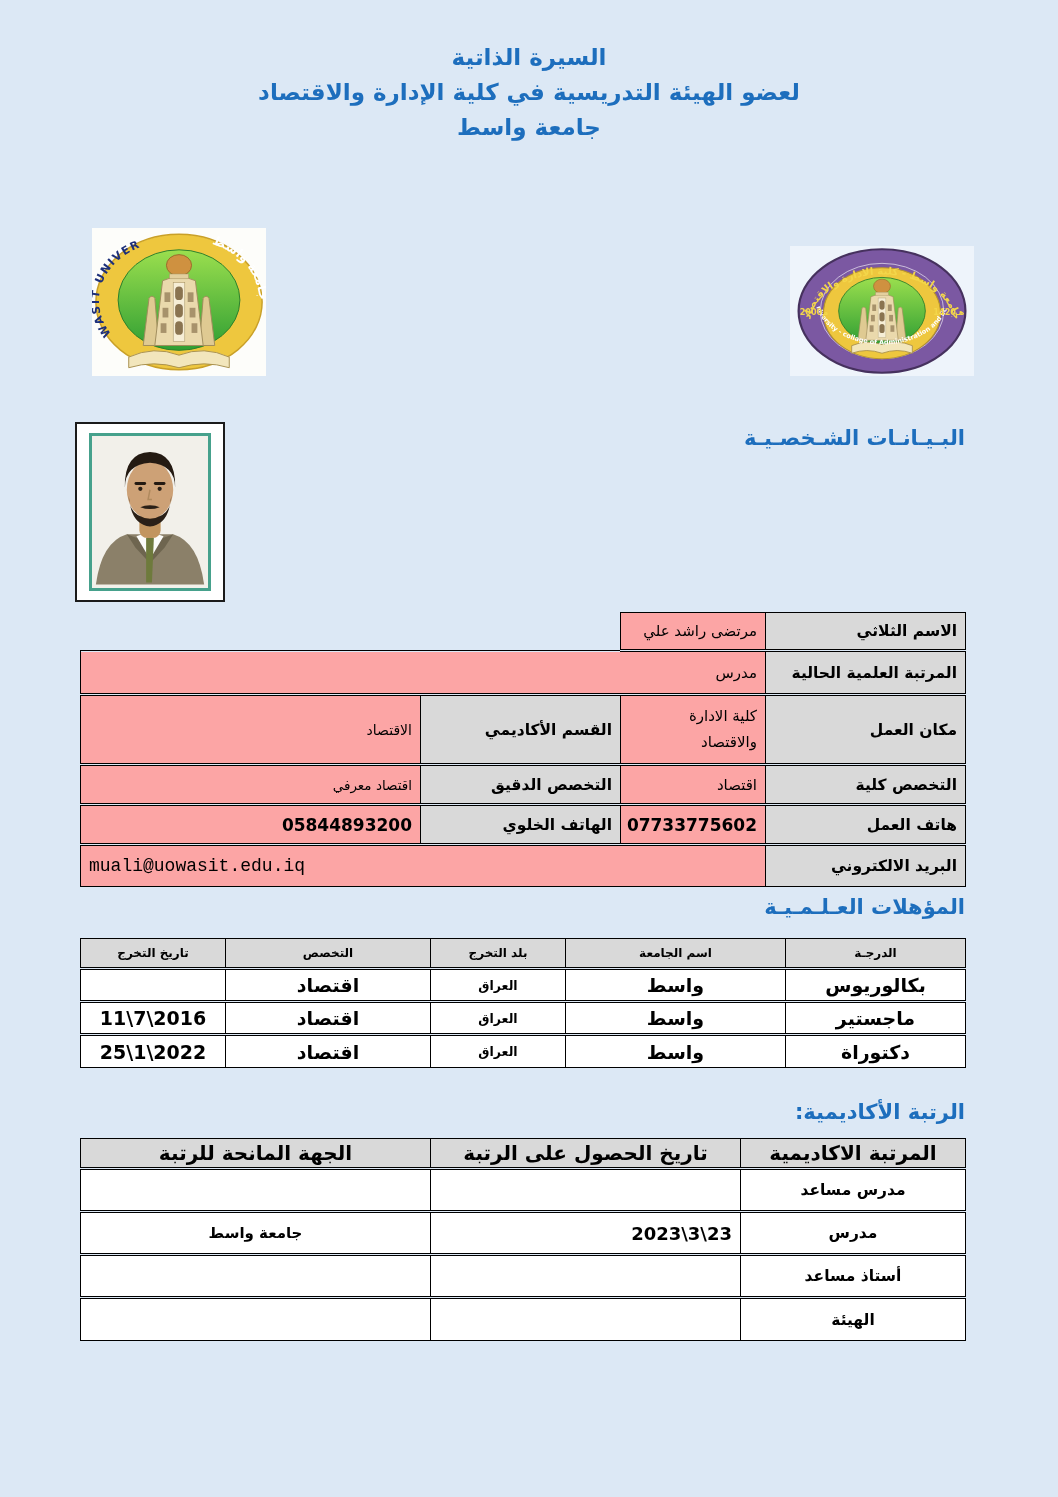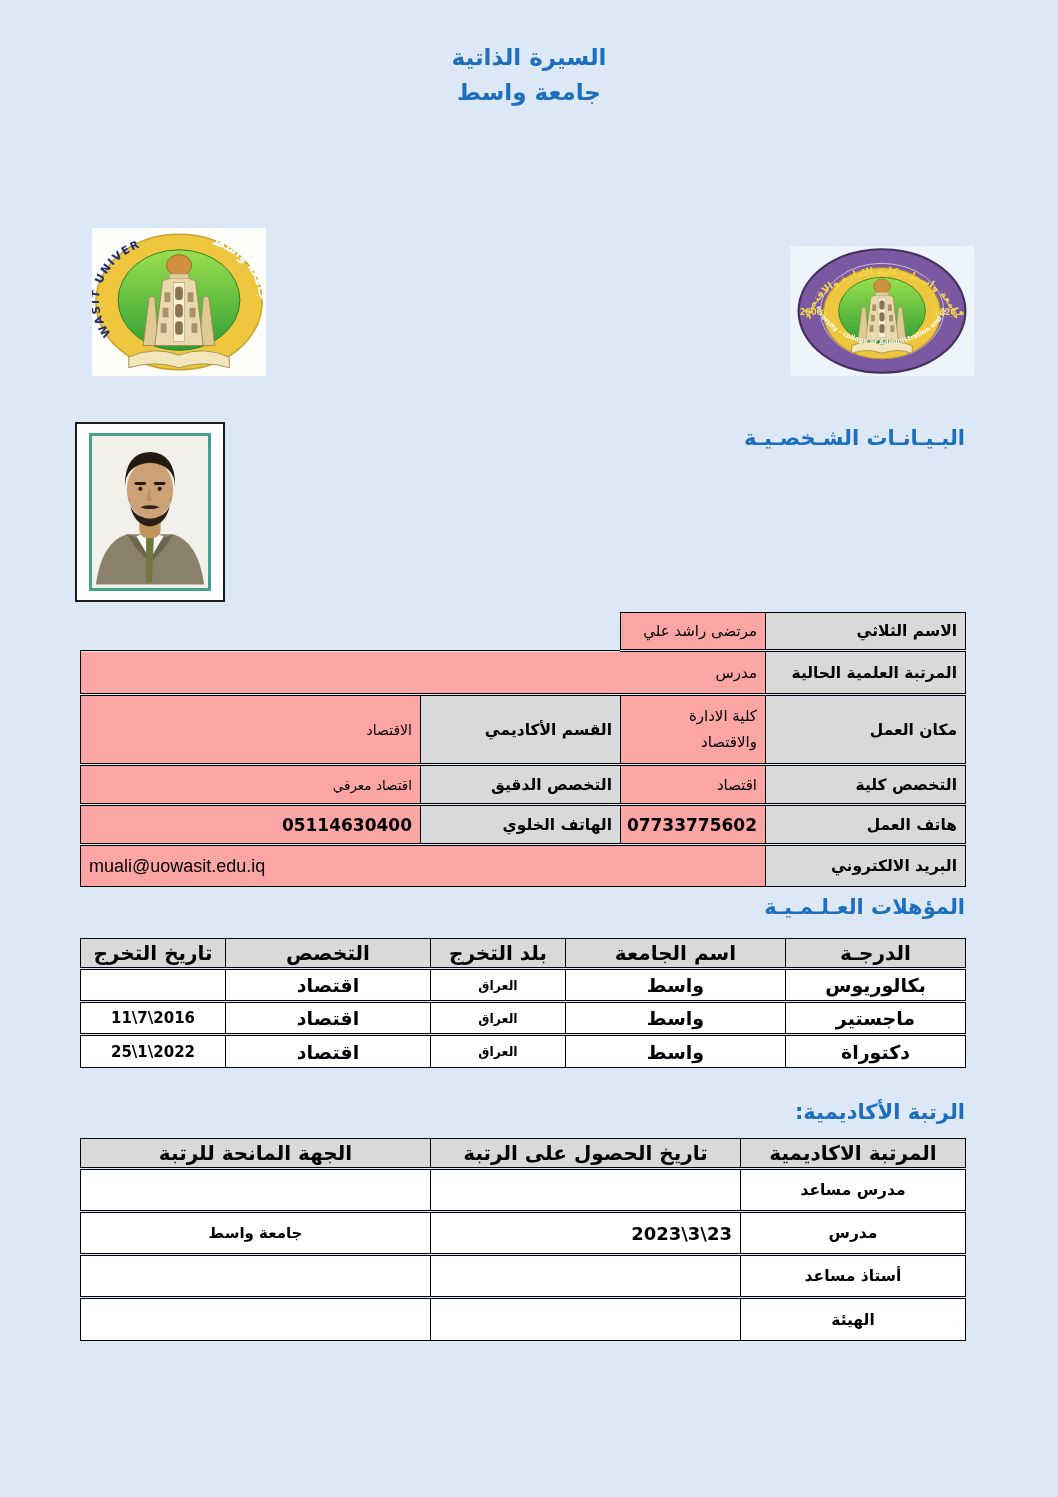--- a/index.html
+++ b/index.html
@@ -37,46 +37,47 @@
   table.datatable tr:not(:last-child) th{border-bottom:3px double #000;}
   .lbl{background:#d9d9d9;font-weight:bold;font-size:15.5px;text-align:right;}
   .val{background:#fca5a5;font-size:15px;text-align:right;}
   .ghost{border:none !important;background:transparent;}
 
   
   .ptable{top:612px;}
   .pr1{height:38px;} .pr2{height:44px;} .pr3{height:70px;} .pr4{height:40px;} .pr5{height:40px;} .pr6{height:42px;}
   .wrap{white-space:normal !important;line-height:1.7;}
   .phone{font-weight:bold;font-size:17px;}
-  .email{font-family:Liberation Sans, sans-serif;font-size:18px;text-align:left;}
+  .email{font-family:Liberation Mono, monospace;font-size:18px;text-align:left;}
 
   
   .qtable{top:938px;}
-  .qtable th{background:#d9d9d9;font-weight:bold;font-size:20px;height:30px;}
+  .qtable th{background:#d9d9d9;font-weight:bold;font-size:12px;height:30px;}
   .qtable td{background:#fff;font-weight:bold;text-align:center;height:33px;}
   .q-degree,.q-univ,.q-major{font-size:19px;}
   .q-country{font-size:12.5px;}
-  .q-date{font-size:15px;text-align:left;padding-left:12px;margin-top:20px;}
+  .q-date{font-size:19px;text-align:left;padding-left:12px;margin-top:20px;}
   .al-left{text-align:left;padding-left:14px;}
 
   
   .rtable{top:1138px;}
   .rtable th{background:#d9d9d9;font-weight:bold;font-size:20px;height:30px;text-align:center;}
   .rtable td{background:#fff;height:43px;}
   .r-rank{font-weight:bold;font-size:15.5px;text-align:center;margin-top:12px;}
   .r-date{font-weight:bold;font-size:18px;text-align:right;padding-right:28px;}
   .r-granter{font-weight:bold;font-size:15px;text-align:center;}
 </style>
 </head>
 <body>
 
 <div class="page">
 
   <div class="doc-title" dir="rtl">
     <div>السيرة الذاتية</div>
+    <div>لعضو الهيئة التدريسية في كلية الإدارة والاقتصاد</div>
     <div>جامعة واسط</div>
   </div>
 
   <div class="logo-left">
     <svg viewBox="0 0 180 150">
       <defs>
         <linearGradient id="grn" x1="0" y1="0" x2="0" y2="1">
           <stop offset="0" stop-color="#9bdf4e"></stop>
             <stop offset="1" stop-color="#2f9e33"></stop>
         </linearGradient>
@@ -185,21 +186,21 @@
     <tr class="pr4">
       <td class="lbl">التخصص كلية</td>
       <td class="val">اقتصاد</td>
       <td class="lbl">التخصص الدقيق</td>
       <td class="val" style="font-size:13.5px">اقتصاد معرفي</td>
     </tr>
     <tr class="pr5">
       <td class="lbl">هاتف العمل</td>
       <td class="val phone"><span dir="ltr">07733775602</span></td>
       <td class="lbl">الهاتف الخلوي</td>
-      <td class="val phone"><span dir="ltr">05114630400</span></td>
+      <td class="val phone"><span dir="ltr">05844893200</span></td>
     </tr>
     <tr class="pr6">
       <td class="lbl">البريد الالكتروني</td>
       <td class="val email" colspan="3" dir="ltr">muali@uowasit.edu.iq</td>
     </tr>
   </tbody>
     </table>
 
   <h2 class="sec sec-quals" dir="rtl">المؤهلات العـلـمـيـة</h2>
 

